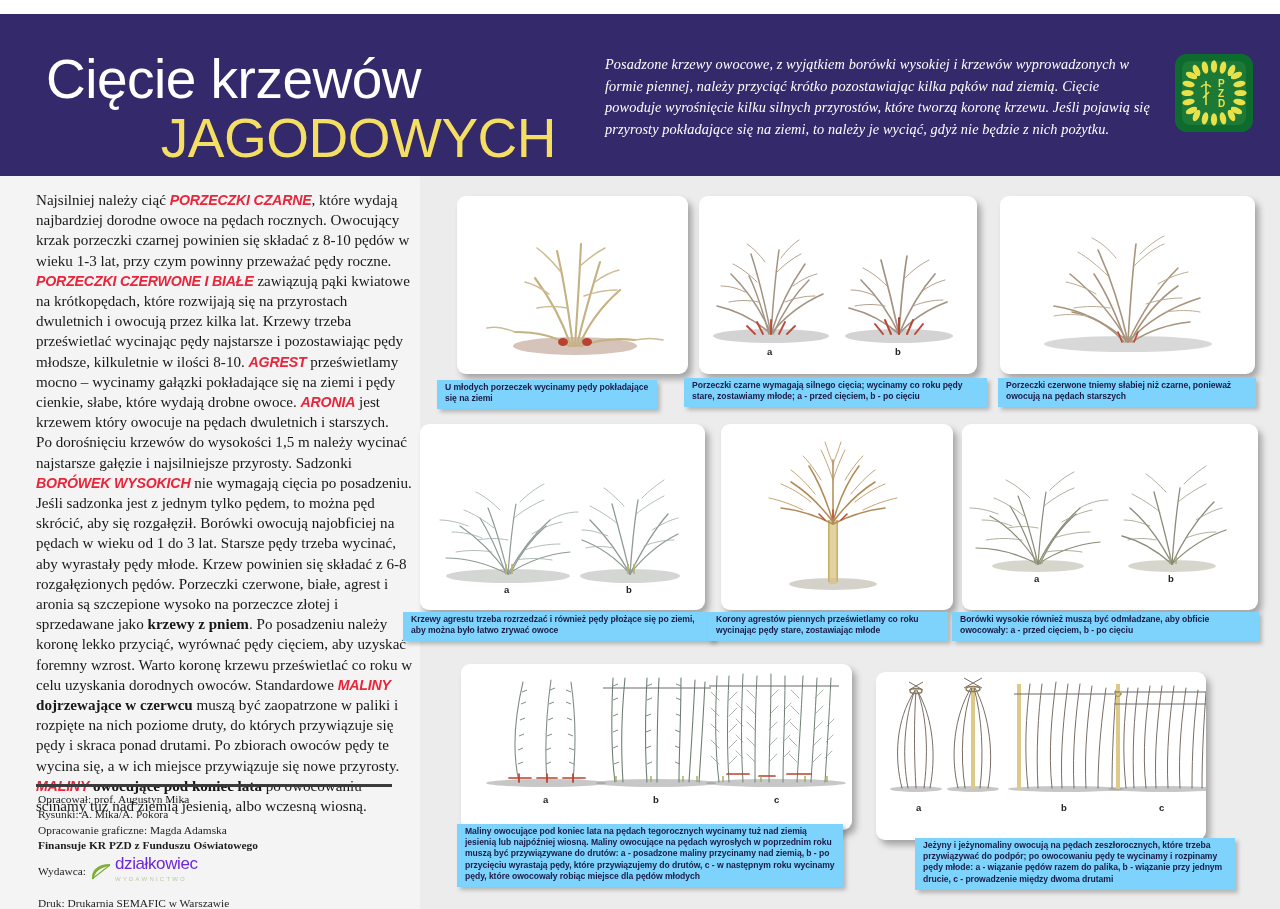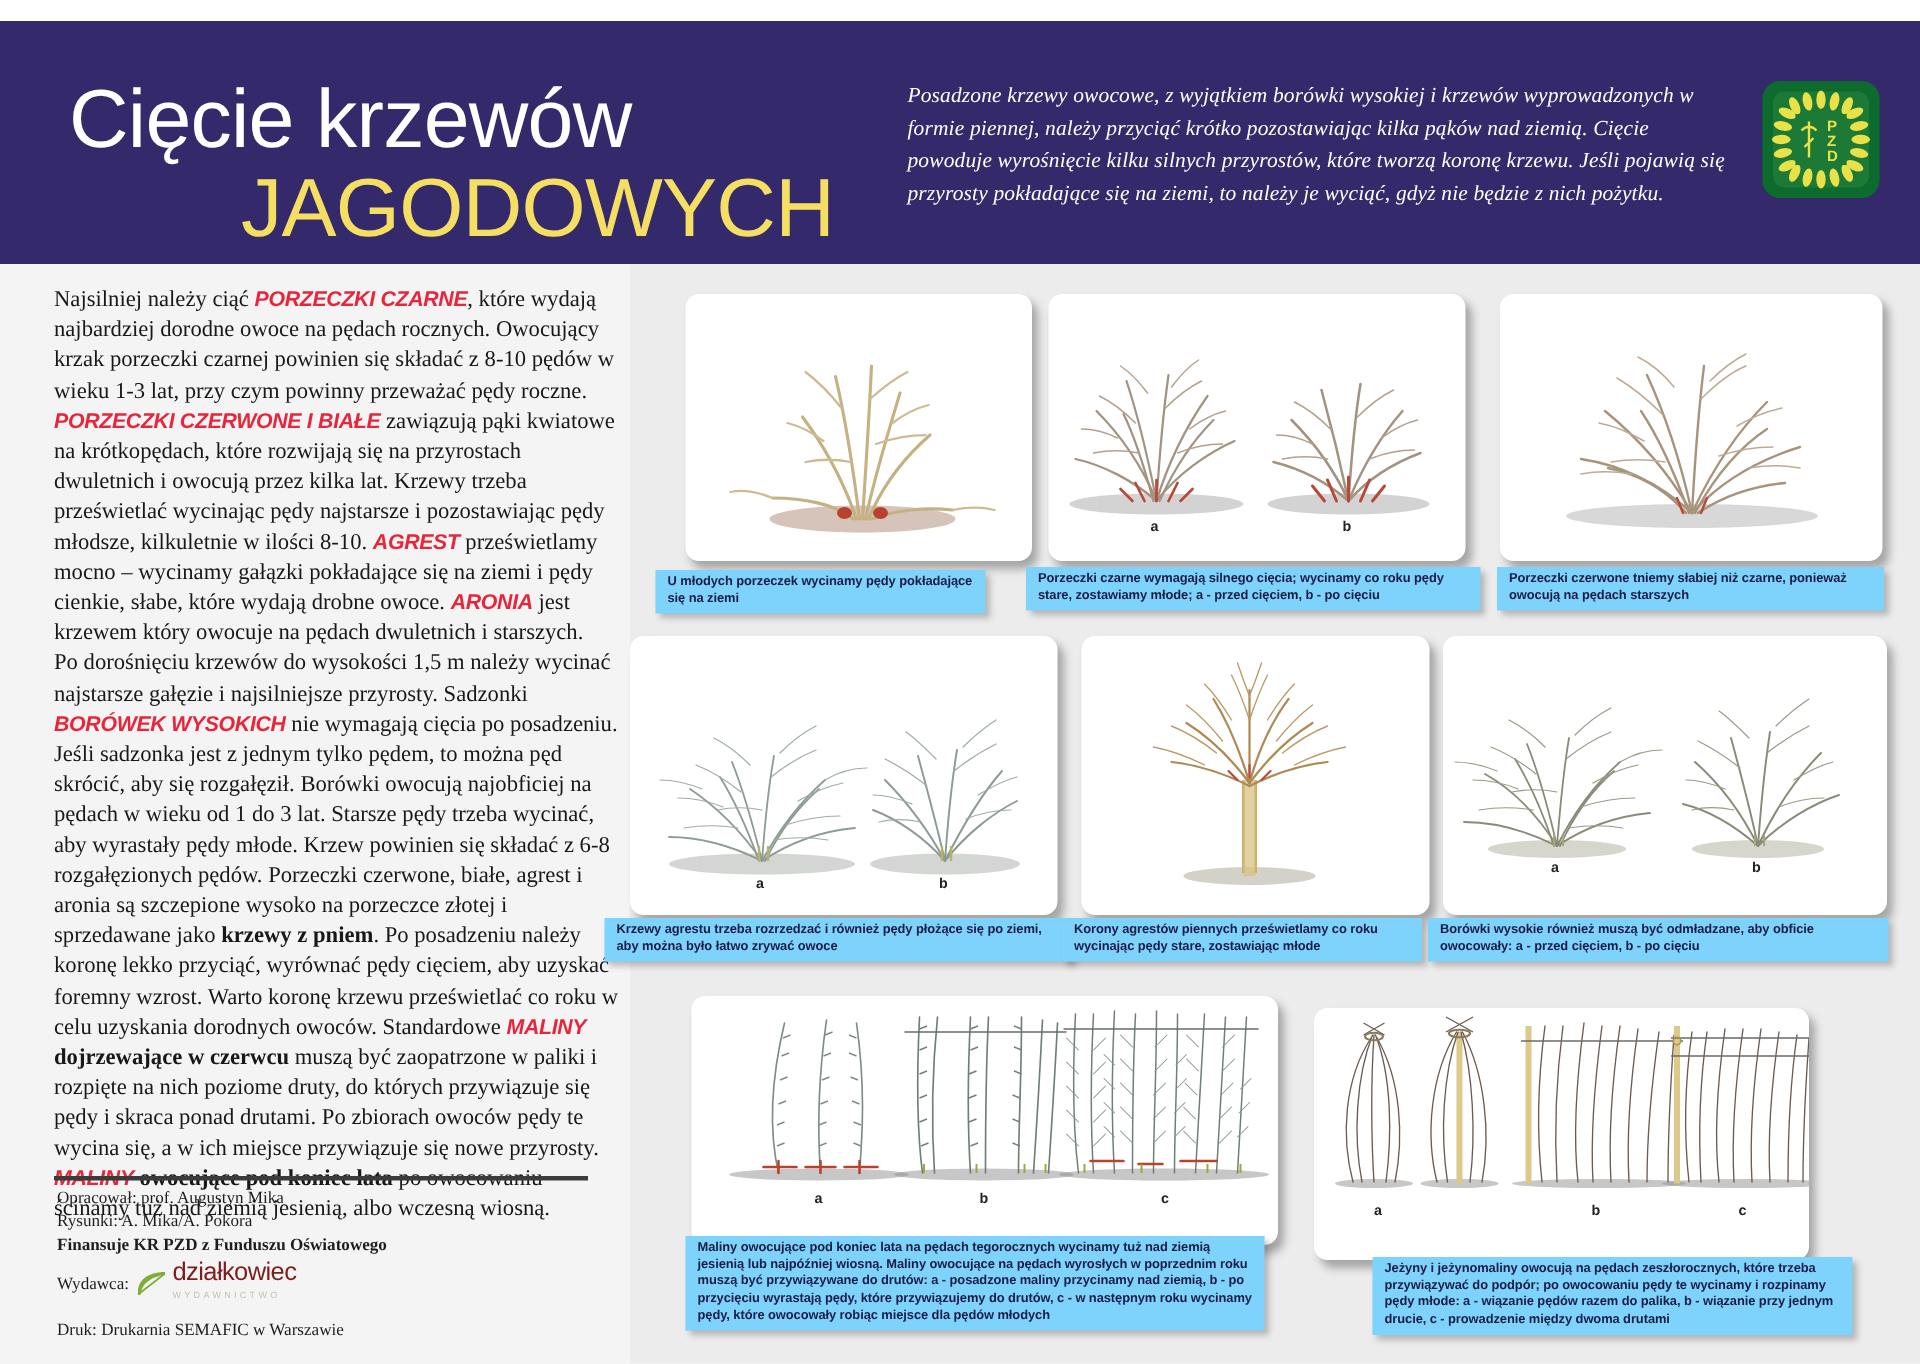--- a/index.html
+++ b/index.html
@@ -114,21 +114,21 @@
     align-items: center;
     margin-top: 7px;
     height: 22px;
   }
   .pub-label { margin-right: 4px; }
   .dz-logo { display: flex; align-items: center; }
   .dz-leaf { margin-right: 3px; }
   .dz-word {
     font-family: "Liberation Sans", sans-serif;
     font-size: 17px;
-    color: #7f1d1d;
+    color: #6d28d9;
     letter-spacing: -0.4px;
     line-height: 16px;
   }
   .dz-sub {
     font-family: "Liberation Sans", sans-serif;
     font-size: 6px;
     color: #b9c9a8;
     letter-spacing: 2.2px;
     margin-top: -2px;
   }
@@ -238,20 +238,21 @@
 
 <div class="left-col">
   <div class="body-text"><span>Najsilniej należy ciąć </span><span class="hl">PORZECZKI CZARNE</span><span>, które wydają najbardziej dorodne owoce na pędach rocznych. Owocujący krzak porzeczki czarnej powinien się składać z 8-10 pędów w wieku 1-3 lat, przy czym powinny przeważać pędy roczne. </span><span class="hl">PORZECZKI CZERWONE I BIAŁE</span><span> zawiązują pąki kwiatowe na krótkopędach, które rozwijają się na przyrostach dwuletnich i owocują przez kilka lat. Krzewy trzeba prześwietlać wycinając pędy najstarsze i pozostawiając pędy młodsze, kilkuletnie w ilości 8-10. </span><span class="hl">AGREST</span><span> prześwietlamy mocno – wycinamy gałązki pokładające się na ziemi i pędy cienkie, słabe, które wydają drobne owoce. </span><span class="hl">ARONIA</span><span> jest krzewem który owocuje na pędach dwuletnich i starszych.</span></div>
   <div class="body-text"><span>Po dorośnięciu krzewów do wysokości 1,5 m należy wycinać najstarsze gałęzie i najsilniejsze przyrosty. Sadzonki </span><span class="hl">BORÓWEK WYSOKICH</span><span> nie wymagają cięcia po posadzeniu. Jeśli sadzonka jest z jednym tylko pędem, to można pęd skrócić, aby się rozgałęził. Borówki owocują najobficiej na pędach w wieku od 1 do 3 lat. Starsze pędy trzeba wycinać, aby wyrastały pędy młode. Krzew powinien się składać z 6-8 rozgałęzionych pędów. Porzeczki czerwone, białe, agrest i aronia są szczepione wysoko na porzeczce złotej i sprzedawane jako </span><span class="bold">krzewy z pniem</span><span>. Po posadzeniu należy koronę lekko przyciąć, wyrównać pędy cięciem, aby uzyskać foremny wzrost. Warto koronę krzewu prześwietlać co roku w celu uzyskania dorodnych owoców. Standardowe </span><span class="hl">MALINY</span><span> </span><span class="bold">dojrzewające w czerwcu</span><span> muszą być zaopatrzone w paliki i rozpięte na nich poziome druty, do których przywiązuje się pędy i skraca ponad drutami. Po zbiorach owoców pędy te wycina się, a w ich miejsce przywiązuje się nowe przyrosty. </span><span class="hl">MALINY</span><span> </span><span class="bold">owocujące pod koniec lata</span><span> po owocowaniu ścinamy tuż nad ziemią jesienią, albo wczesną wiosną.</span></div>
 </div>
 
 <div class="credit-rule"></div>
 <div class="credits">
   <div>Opracował: prof. Augustyn Mika</div>
   <div>Rysunki: A. Mika/A. Pokora</div>
+  <div>Opracowanie graficzne: Magda Adamska</div>
   <div class="b">Finansuje KR PZD z Funduszu Oświatowego</div>
   <div class="pub-row">
     <span class="pub-label">Wydawca:</span>
     <span class="dz-logo">
       <svg class="dz-leaf" width="22" height="18" viewBox="0 0 22 18">
         <path d="M20 1 C8 1 2 7 2 14 L2 16 L4 16 C4 9 11 4 20 3 Z" fill="#7fae3a"></path>
         <path d="M2 16 L20 2" stroke="#7fae3a" stroke-width="1.2" fill="none"></path>
       </svg>
       <span>
         <span class="dz-word">działkowiec</span>

